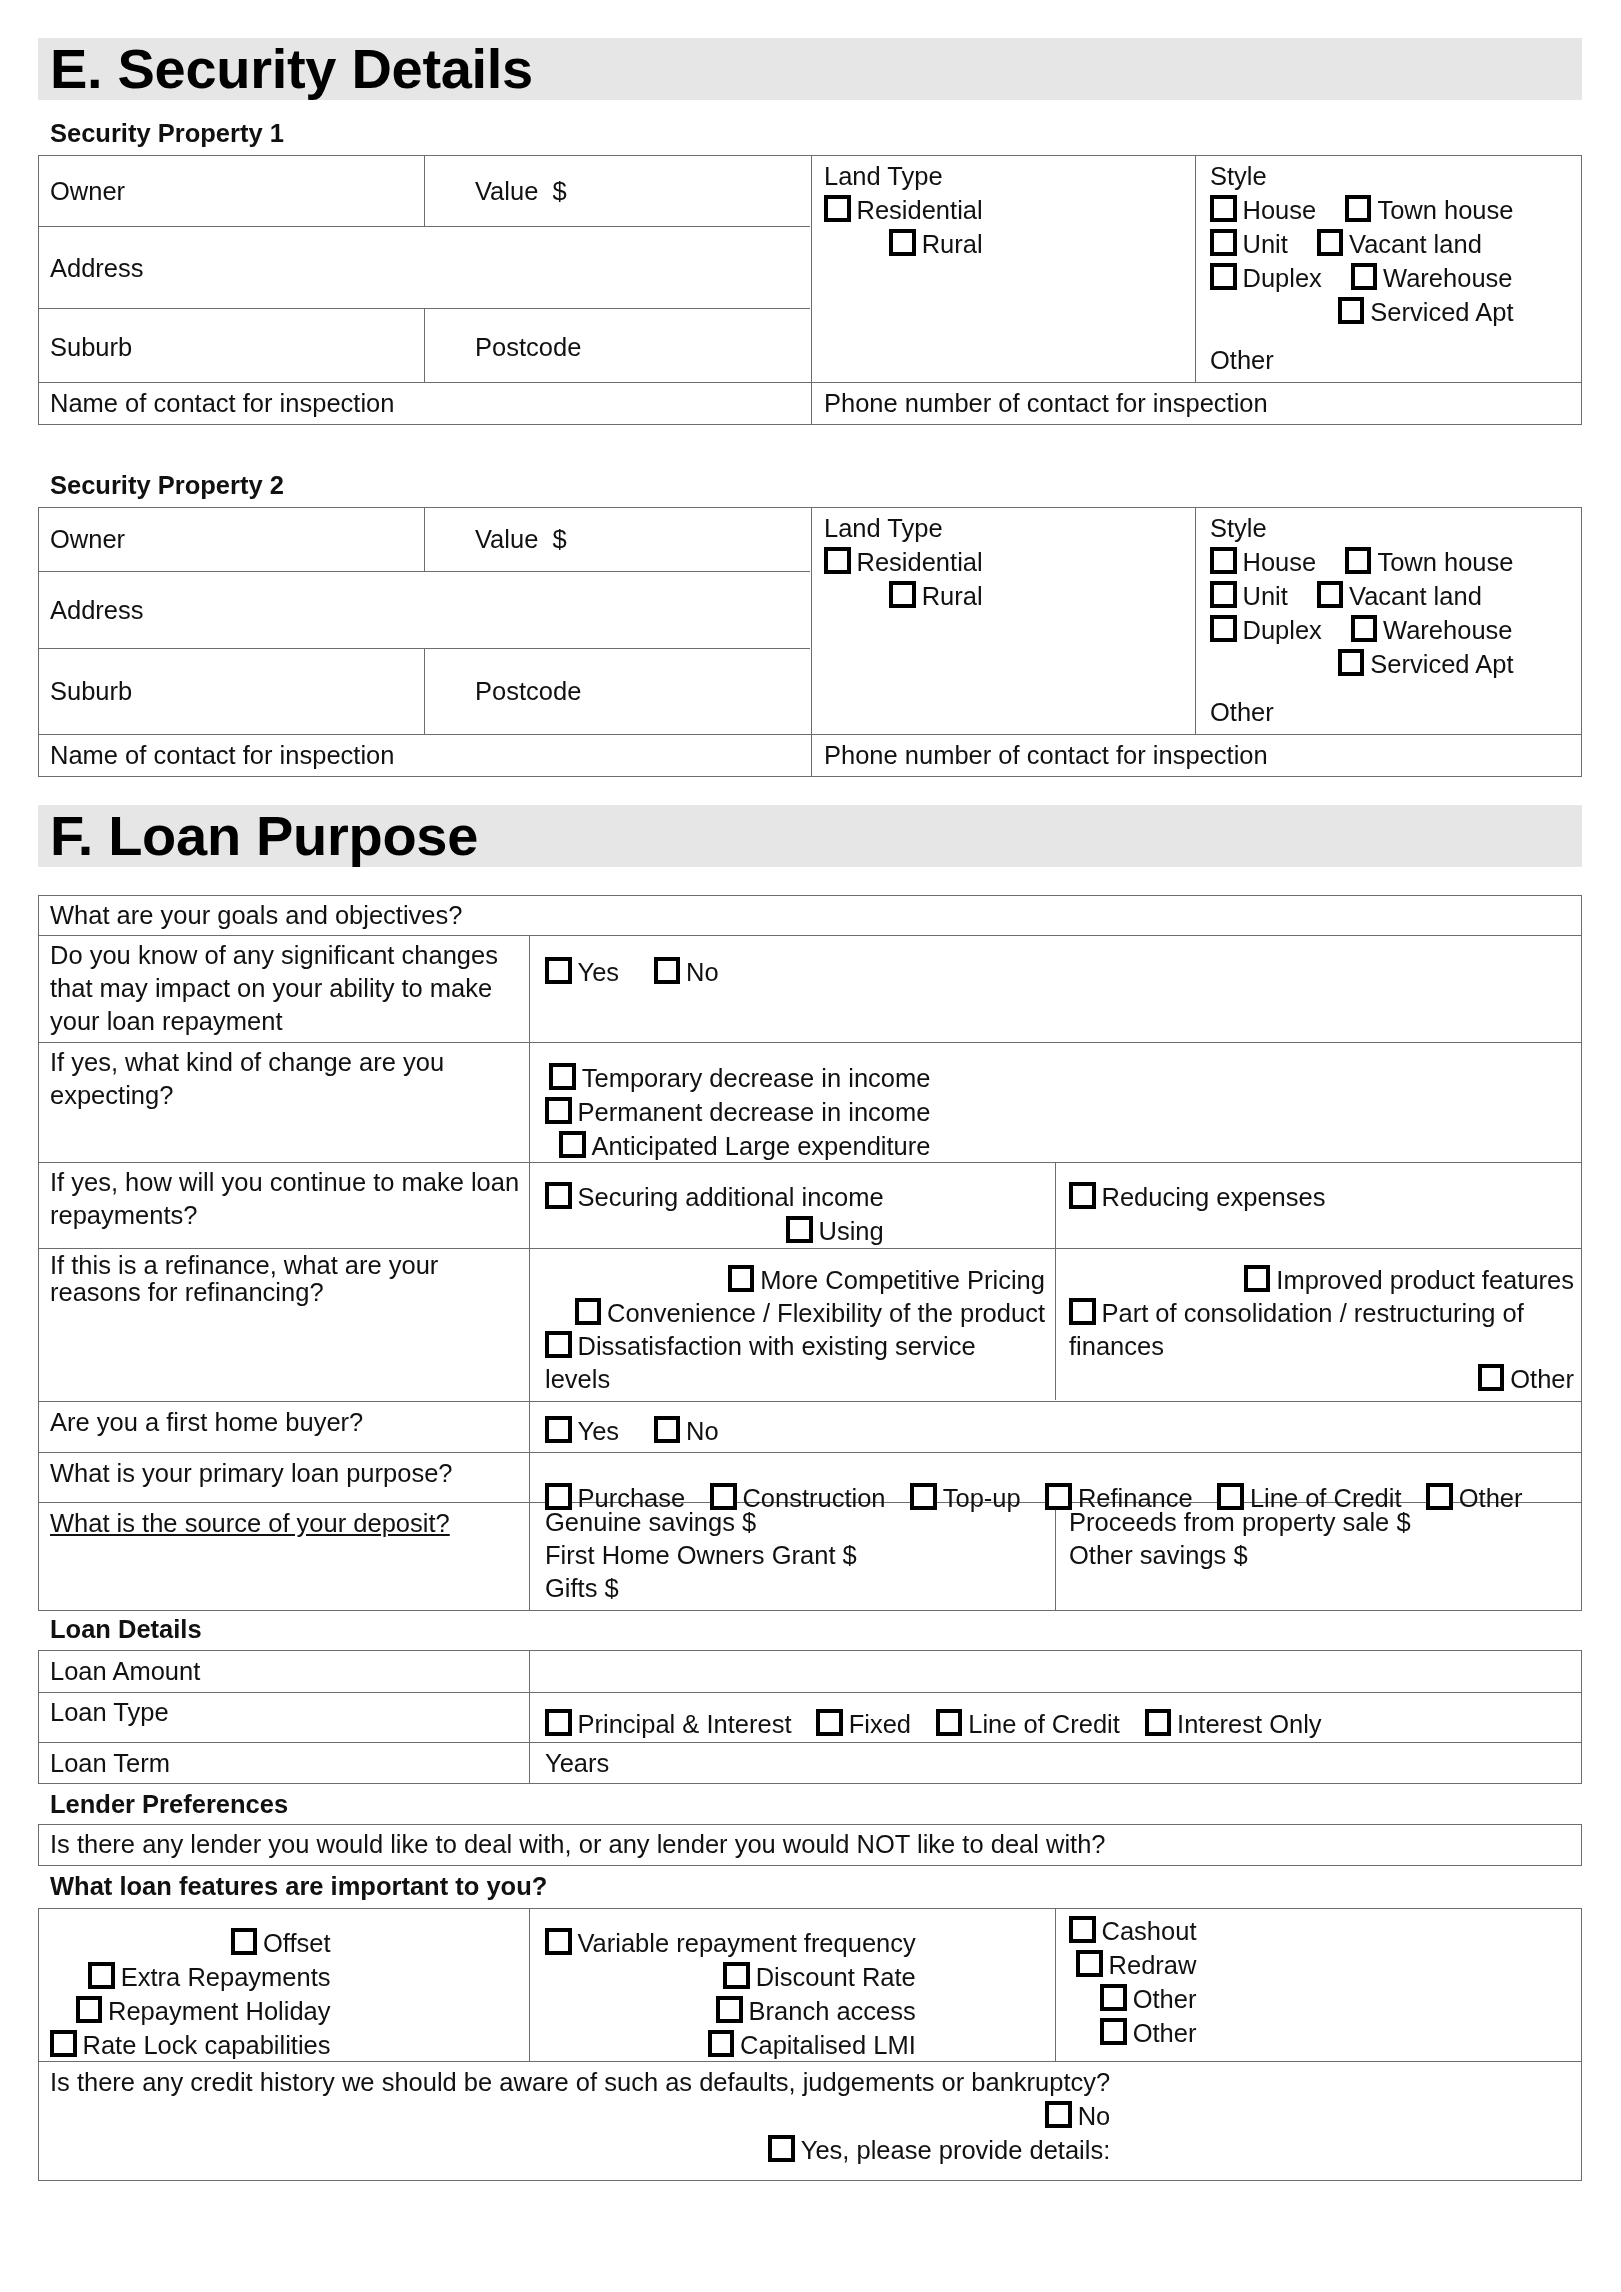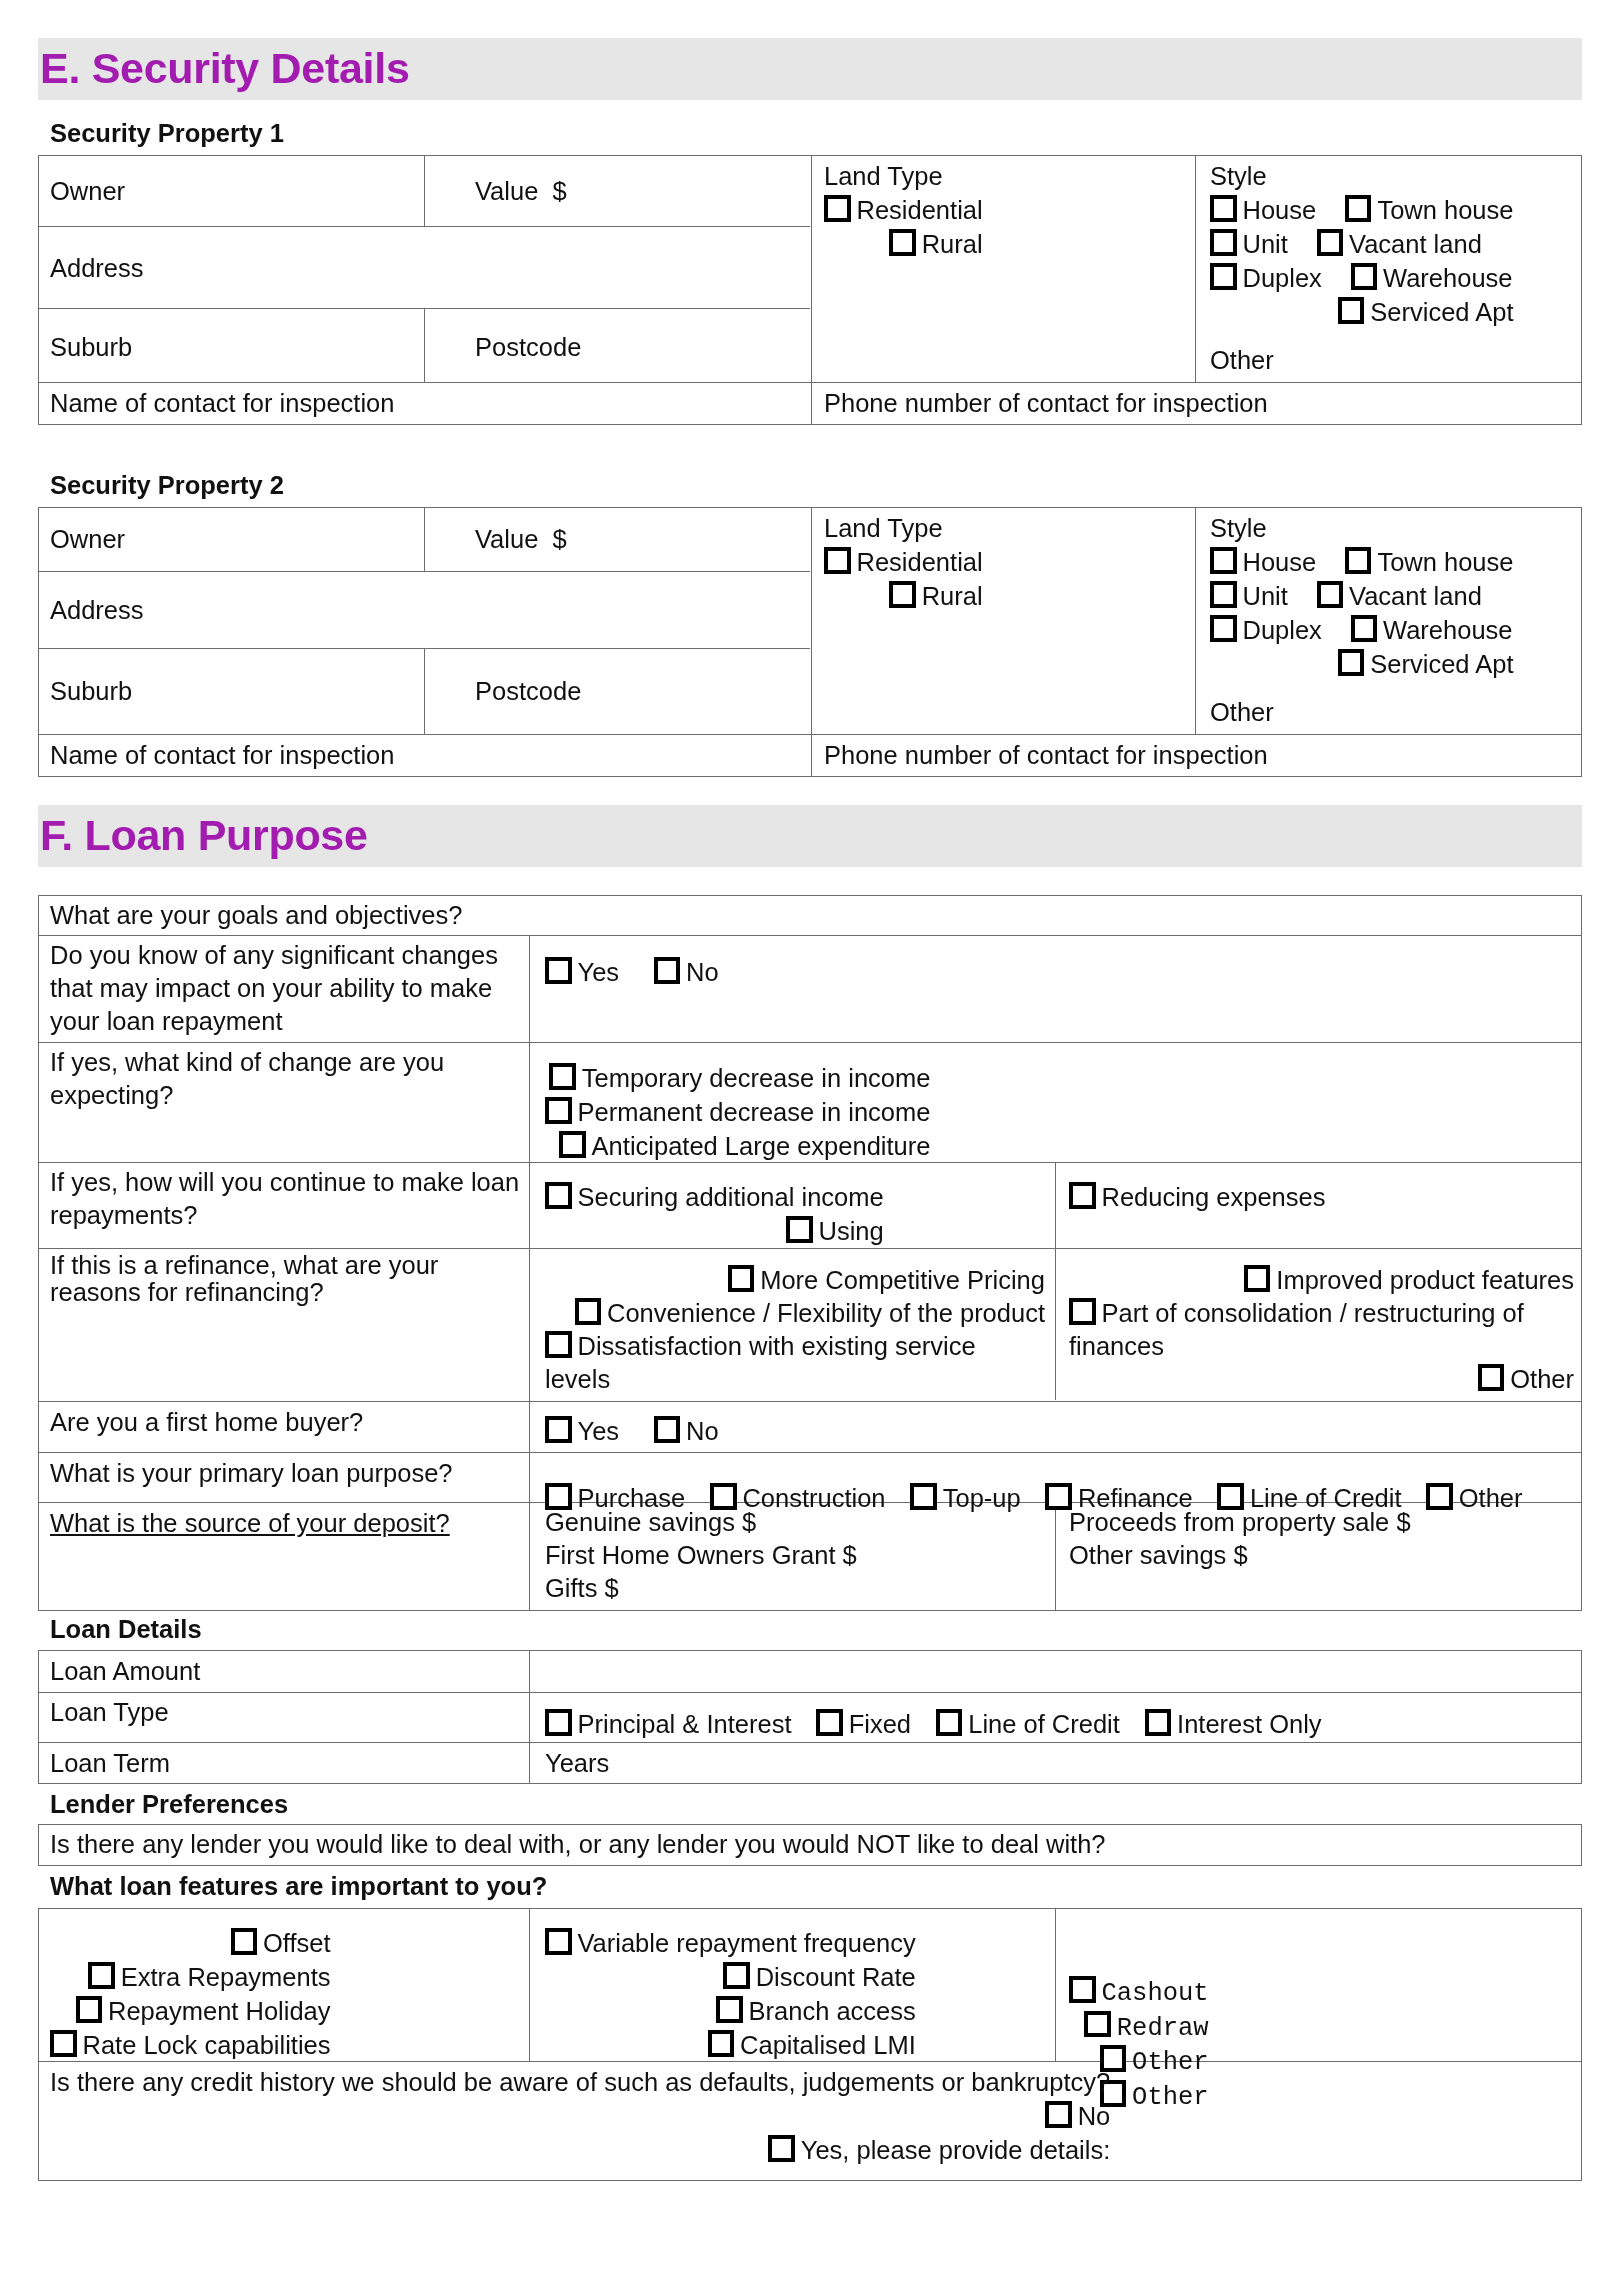--- a/index.html
+++ b/index.html
@@ -1,20 +1,20 @@
 <!DOCTYPE html>
 <html><head>
 <meta charset="utf-8">
 <style>
   html,body{margin:0;padding:0;background:#ffffff;}
   body{width:1621px;height:2293px;position:relative;overflow:hidden;
        font-family:"Liberation Sans", sans-serif;color:#111;}
   .bar{position:absolute;left:38px;width:1544px;height:62px;background:#e6e6e6;}
-  .bar-title{position:absolute;left:2px;top:2px;font-size:43px;font-weight:bold;
-       color:#a21caf;letter-spacing:-0.3px;line-height:57px;}
+  .bar-title{position:absolute;left:12px;top:2px;font-size:56px;font-weight:bold;
+       color:#000000;letter-spacing:-0.3px;line-height:57px;}
   .sublabel{position:absolute;left:50px;font-size:25.5px;font-weight:bold;line-height:29px;color:#111;}
   .box{position:absolute;border:1.5px solid #6d6d6d;box-sizing:border-box;}
   .hl{position:absolute;height:0;border-top:1.5px solid #6d6d6d;}
   .vl{position:absolute;width:0;border-left:1.5px solid #6d6d6d;}
   .cell{position:absolute;font-size:25.5px;line-height:34px;color:#111;}
   .cb{display:inline-block;width:18.6px;height:18.6px;border:4.4px solid #000;
       vertical-align:-2.9px;margin-right:5.9px;box-sizing:content-box;background:#fff;}
   .opt{white-space:nowrap;text-align:right;}
   .gap{display:inline-block;width:21.6px;}
   .line{display:block;white-space:nowrap;}
@@ -254,21 +254,21 @@
     <span class="line opt"><span class="cb"></span><span>Extra Repayments</span></span>
     <span class="line opt"><span class="cb"></span><span>Repayment Holiday</span></span>
     <span class="line opt"><span class="cb"></span><span>Rate Lock capabilities</span></span>
   </div>
   <div class="cell" style="left:545px;top:1926px;">
     <span class="line opt"><span class="cb"></span><span>Variable repayment frequency</span></span>
     <span class="line opt"><span class="cb"></span><span>Discount Rate</span></span>
     <span class="line opt"><span class="cb"></span><span>Branch access</span></span>
     <span class="line opt"><span class="cb"></span><span>Capitalised LMI</span></span>
   </div>
-  <div class="cell" style="left:1069px;top:1976px;font-family:Liberation Mono, monospace;">
+  <div class="cell" style="left:1069px;top:1914px;">
     <span class="line opt"><span class="cb"></span><span>Cashout</span></span>
     <span class="line opt"><span class="cb"></span><span>Redraw</span></span>
     <span class="line opt"><span class="cb"></span><span>Other</span></span>
     <span class="line opt"><span class="cb"></span><span>Other</span></span>
   </div>
 
   <div class="cell" style="left:50px;top:2065px;">
     <span class="line">Is there any credit history we should be aware of such as defaults, judgements or bankruptcy?</span>
     <span class="line opt"><span class="cb"></span><span>No</span></span>
     <span class="line opt"><span class="cb"></span><span>Yes, please provide details:</span></span>

